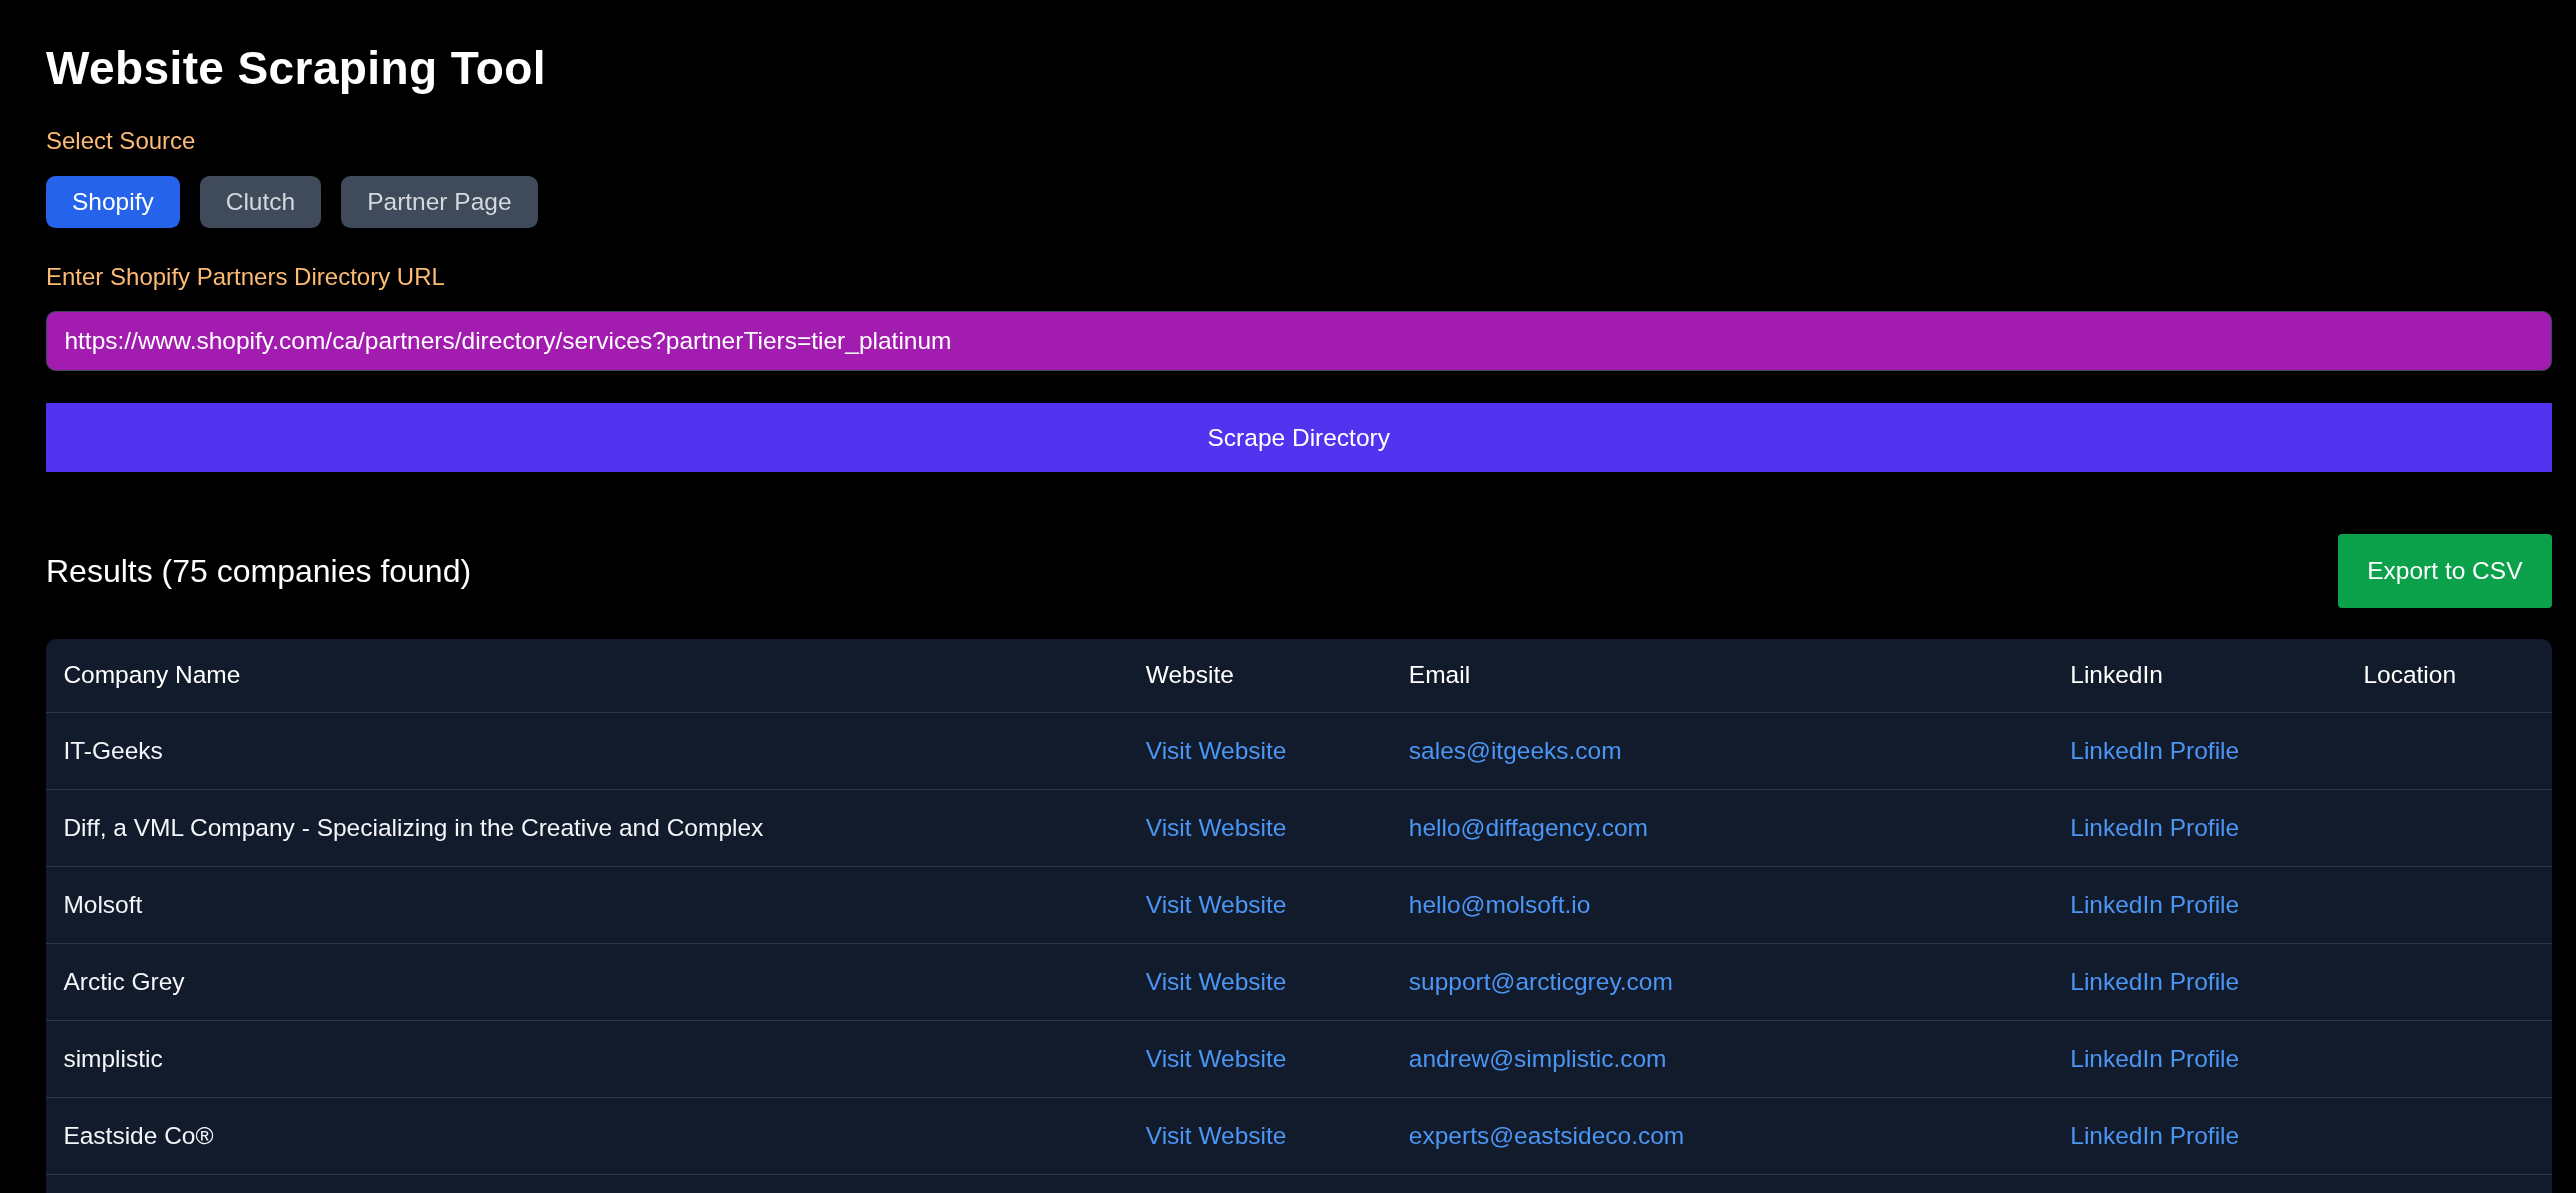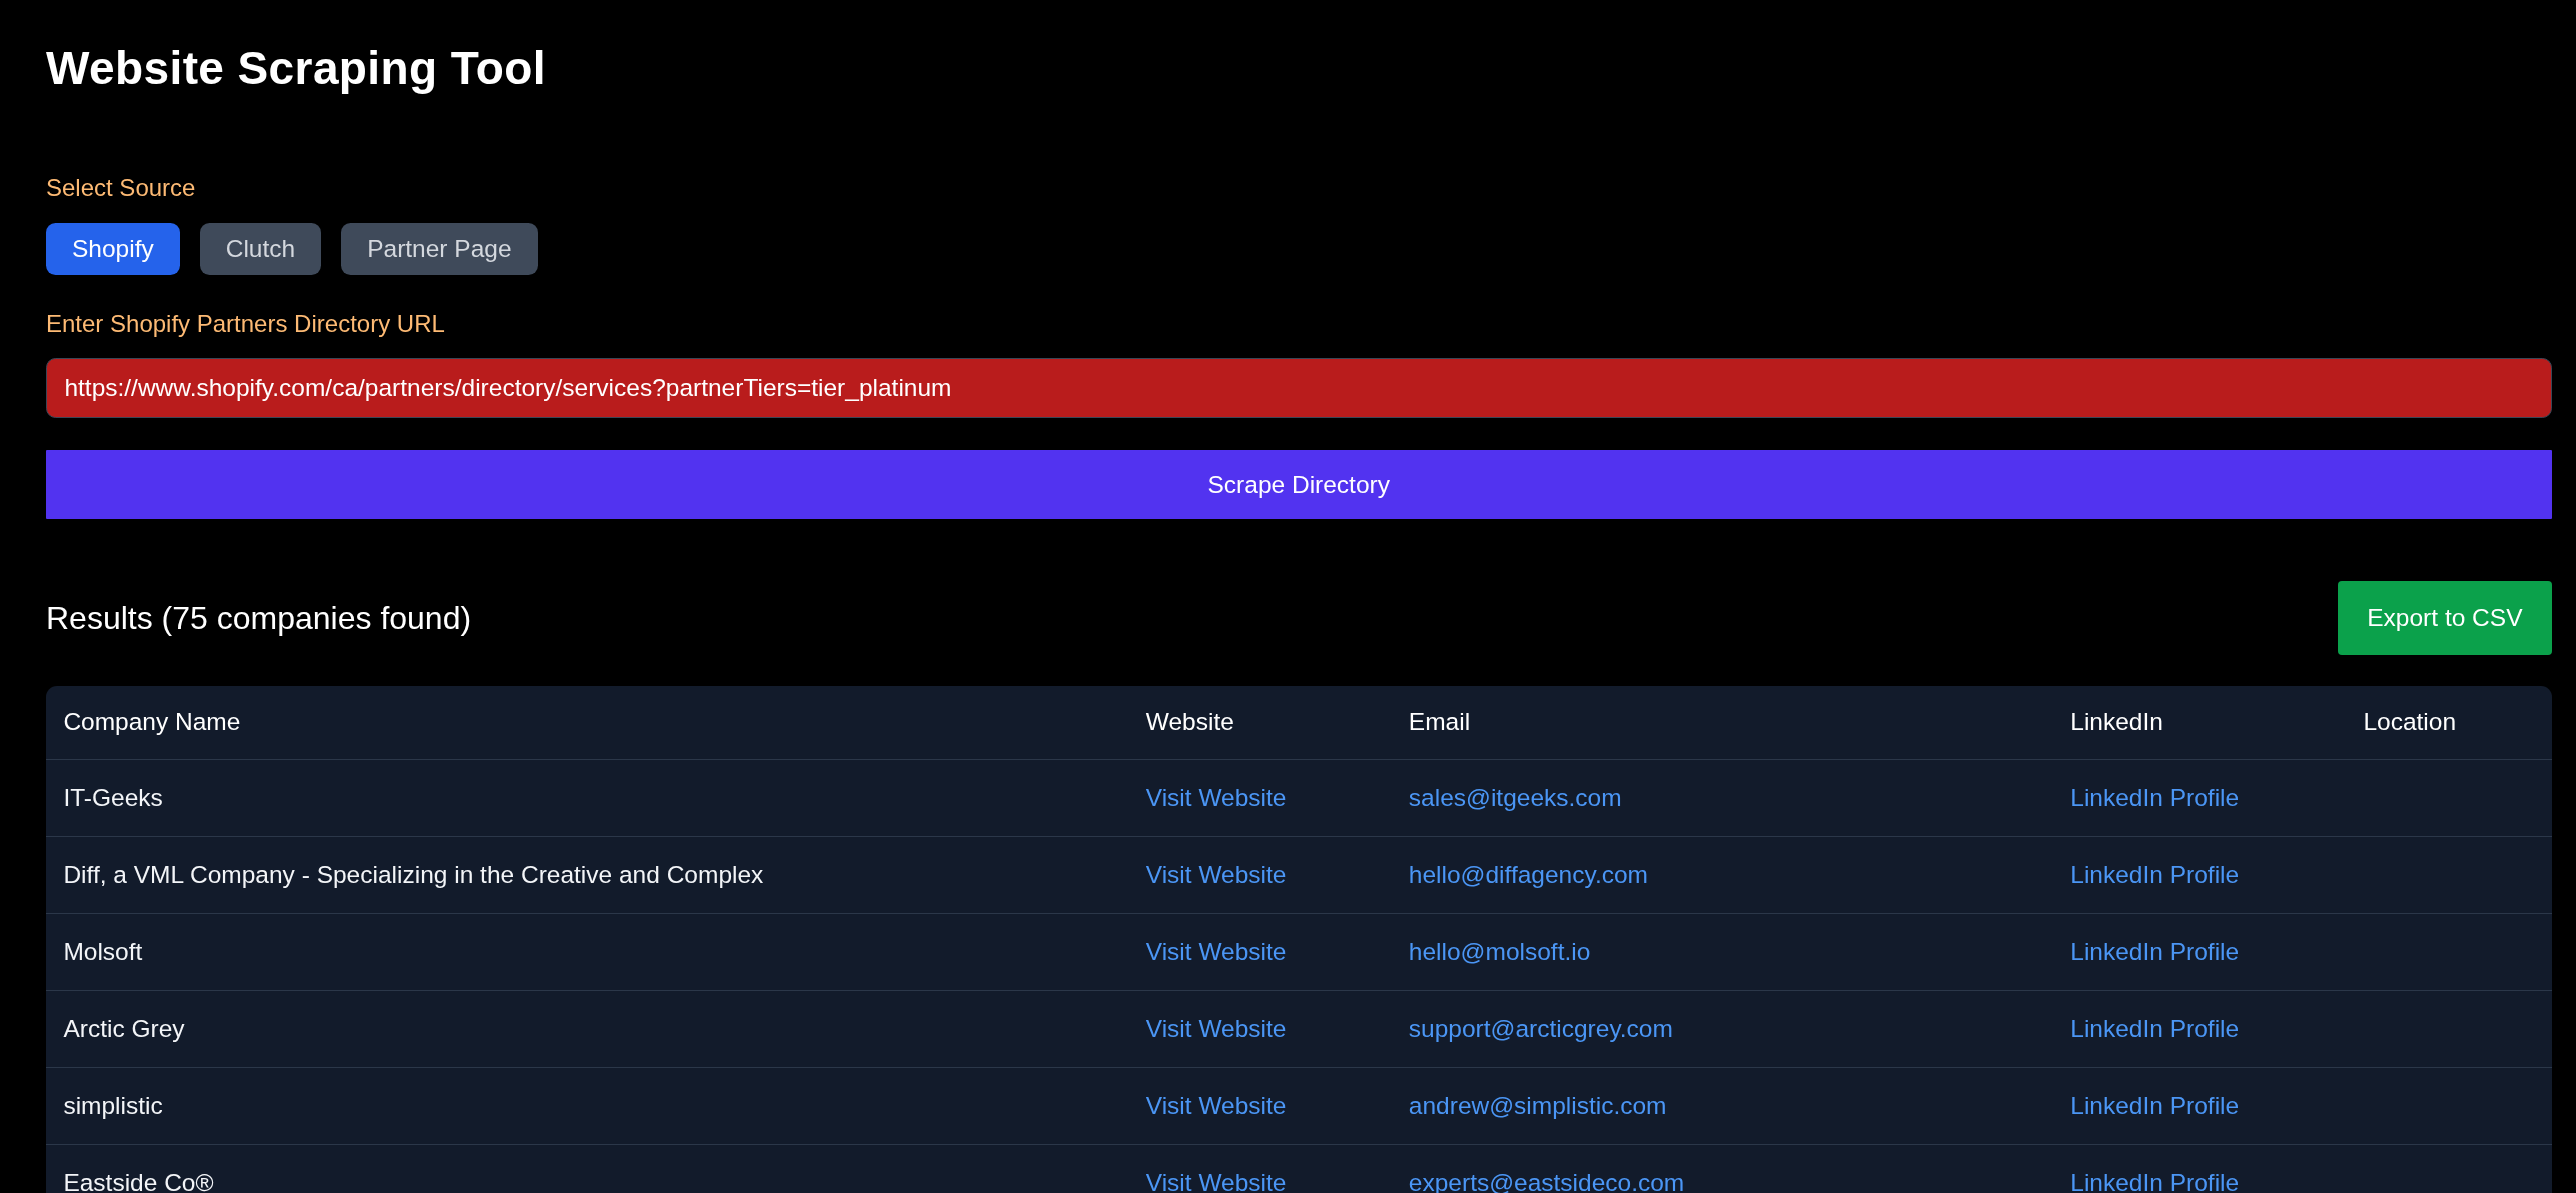--- a/index.html
+++ b/index.html
@@ -9,21 +9,21 @@
     background: #000000;
     font-family: "Liberation Sans", sans-serif;
     color: #ffffff;
   }
   .app { padding: 41px 24.5px 0 46px; }
 
   .page-title {
     font-size: 46px;
     font-weight: 700;
     letter-spacing: 0.4px;
-    margin-bottom: 79px;
+    margin-bottom: 32px;
   }
 
   .field-label {
     font-size: 24px;
     color: #fdba74;
     margin-bottom: 20.6px;
   }
 
   .source-buttons { display: flex; gap: 20px; margin-bottom: 35px; }
   .src-btn {
@@ -38,21 +38,21 @@
     border-radius: 9.5px;
     background: #3f4a5a;
     color: #d4d8de;
     cursor: pointer;
   }
   .src-btn.active { background: #2563eb; color: #ffffff; }
 
   .url-input {
     width: 100%;
     height: 60px;
-    background: #b91c1c;
+    background: #a21caf;
     border: 1.6px solid #3a4656;
     border-radius: 9.5px;
     color: #ffffff;
     font-size: 24.5px;
     font-family: "Liberation Sans", sans-serif;
     padding: 0 17.4px;
     margin-bottom: 32px;
     outline: none;
   }
 

